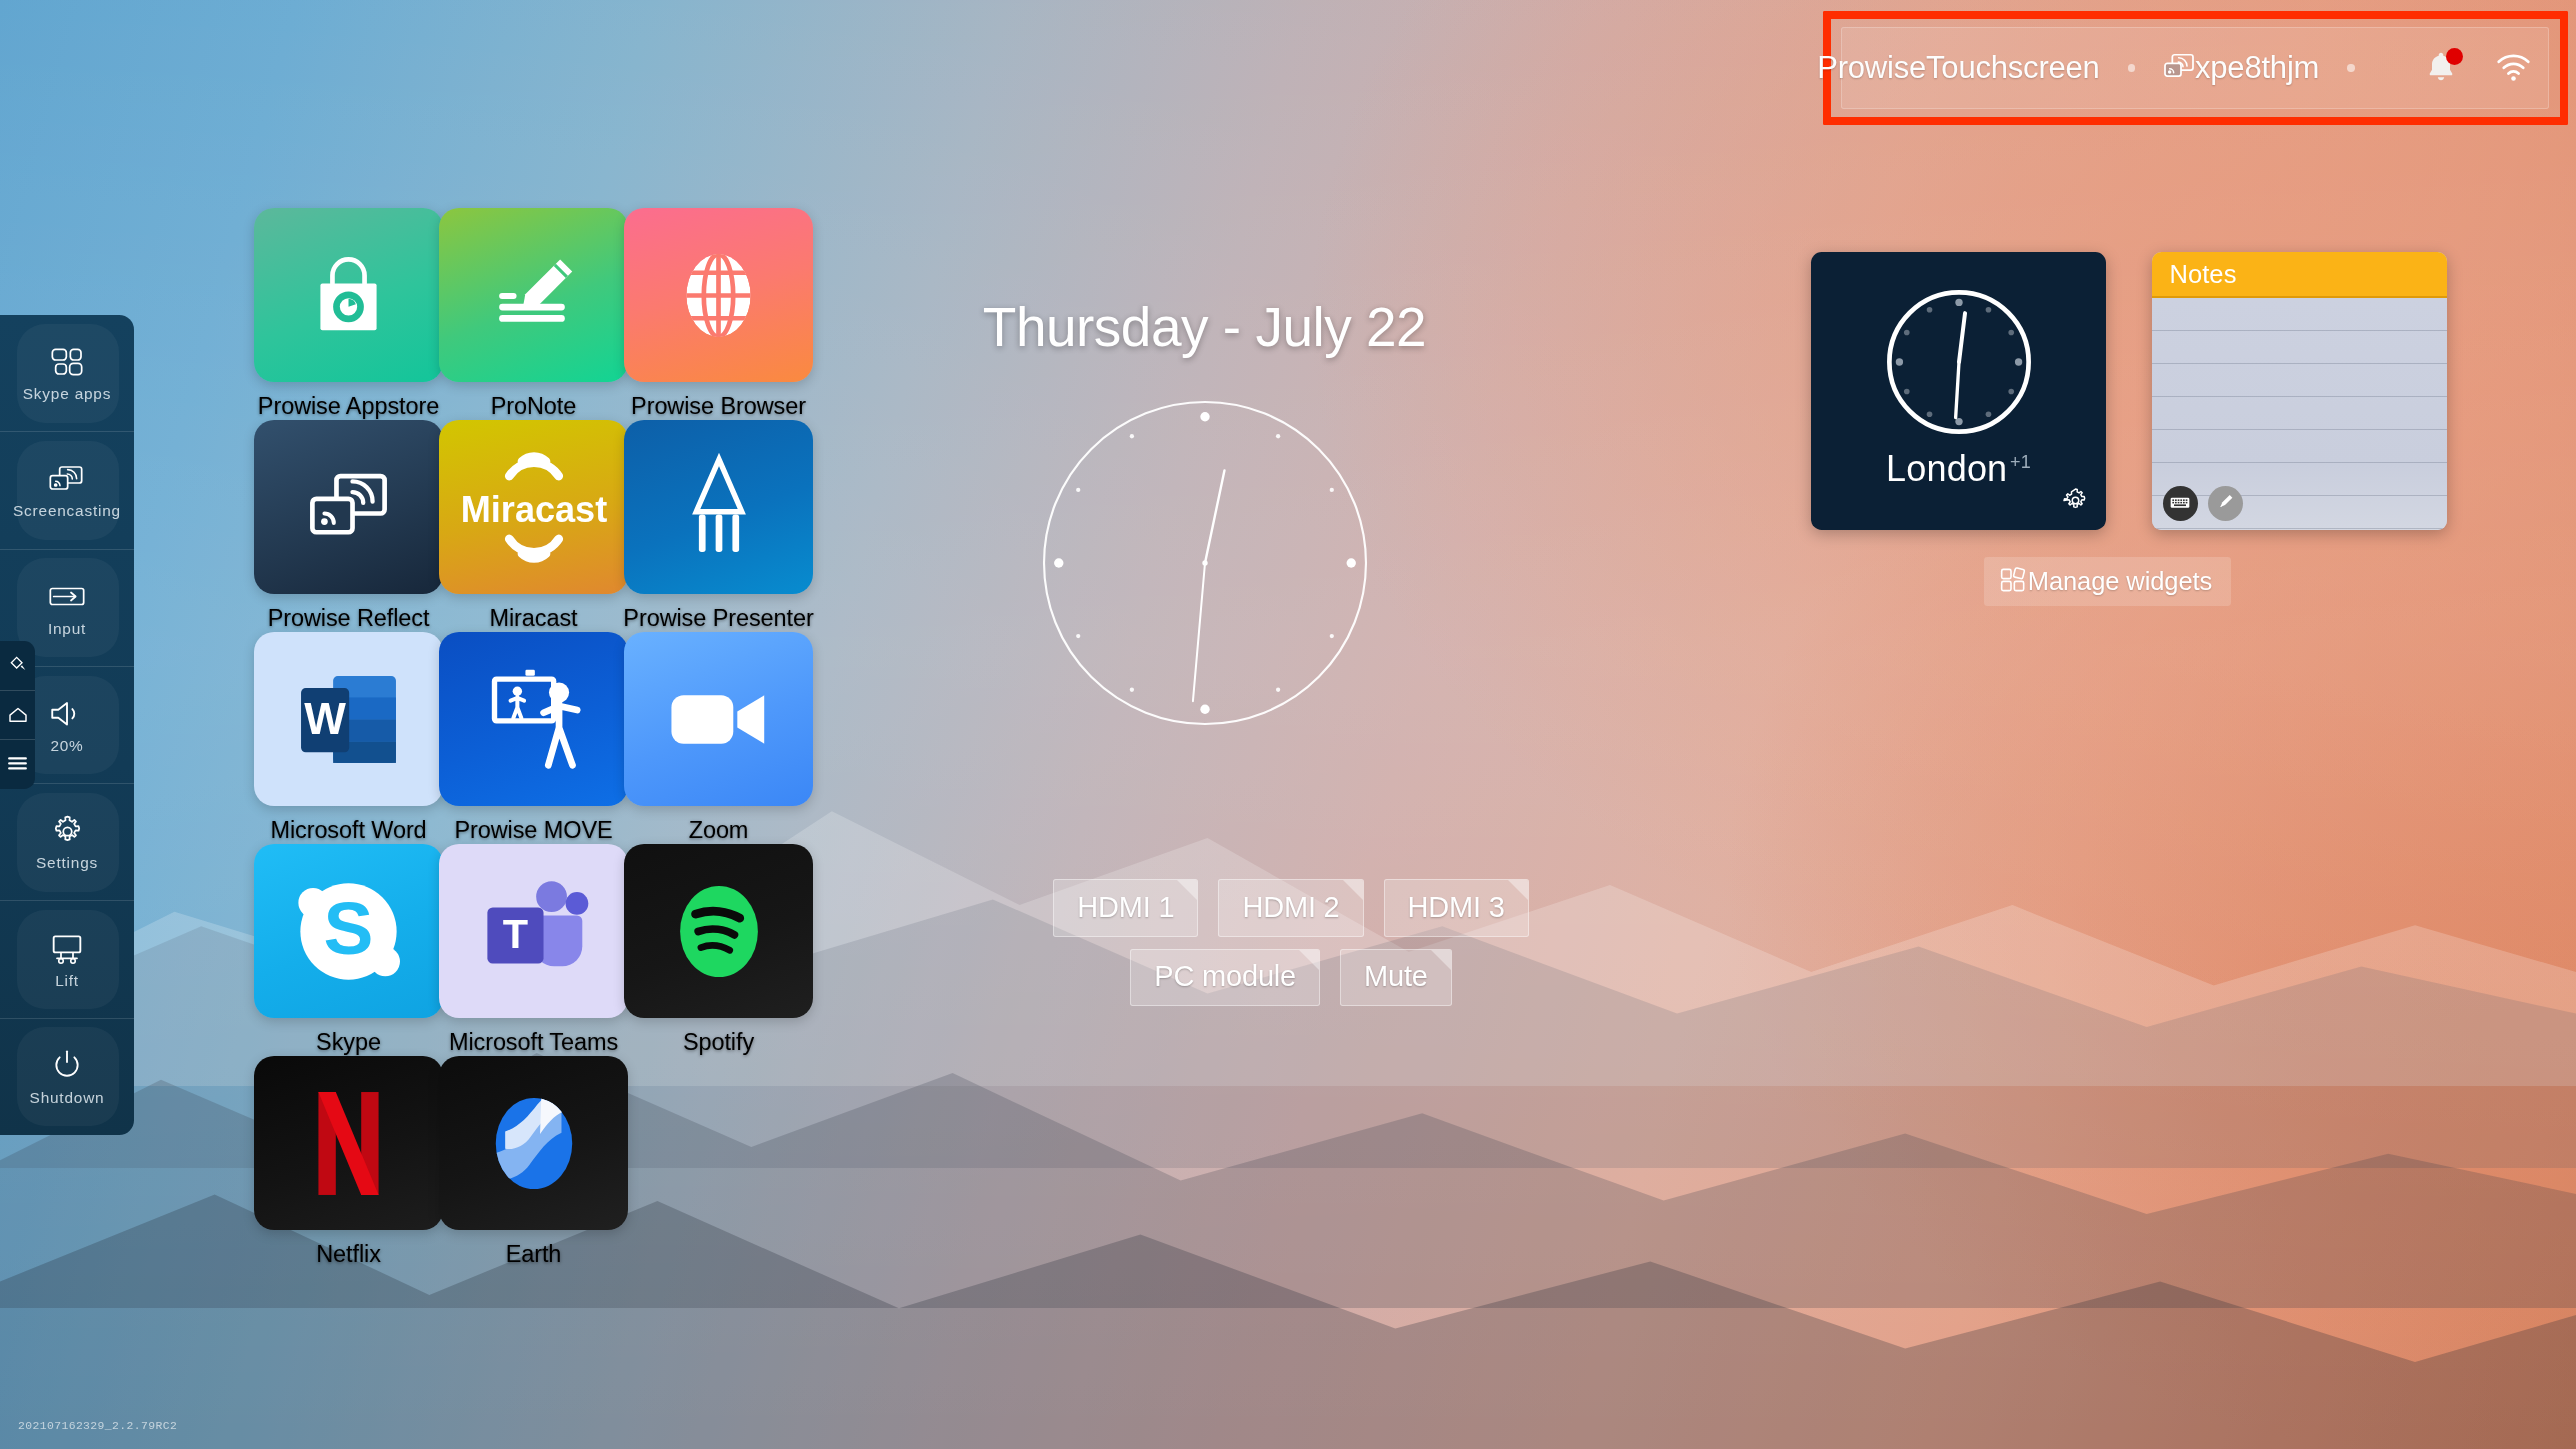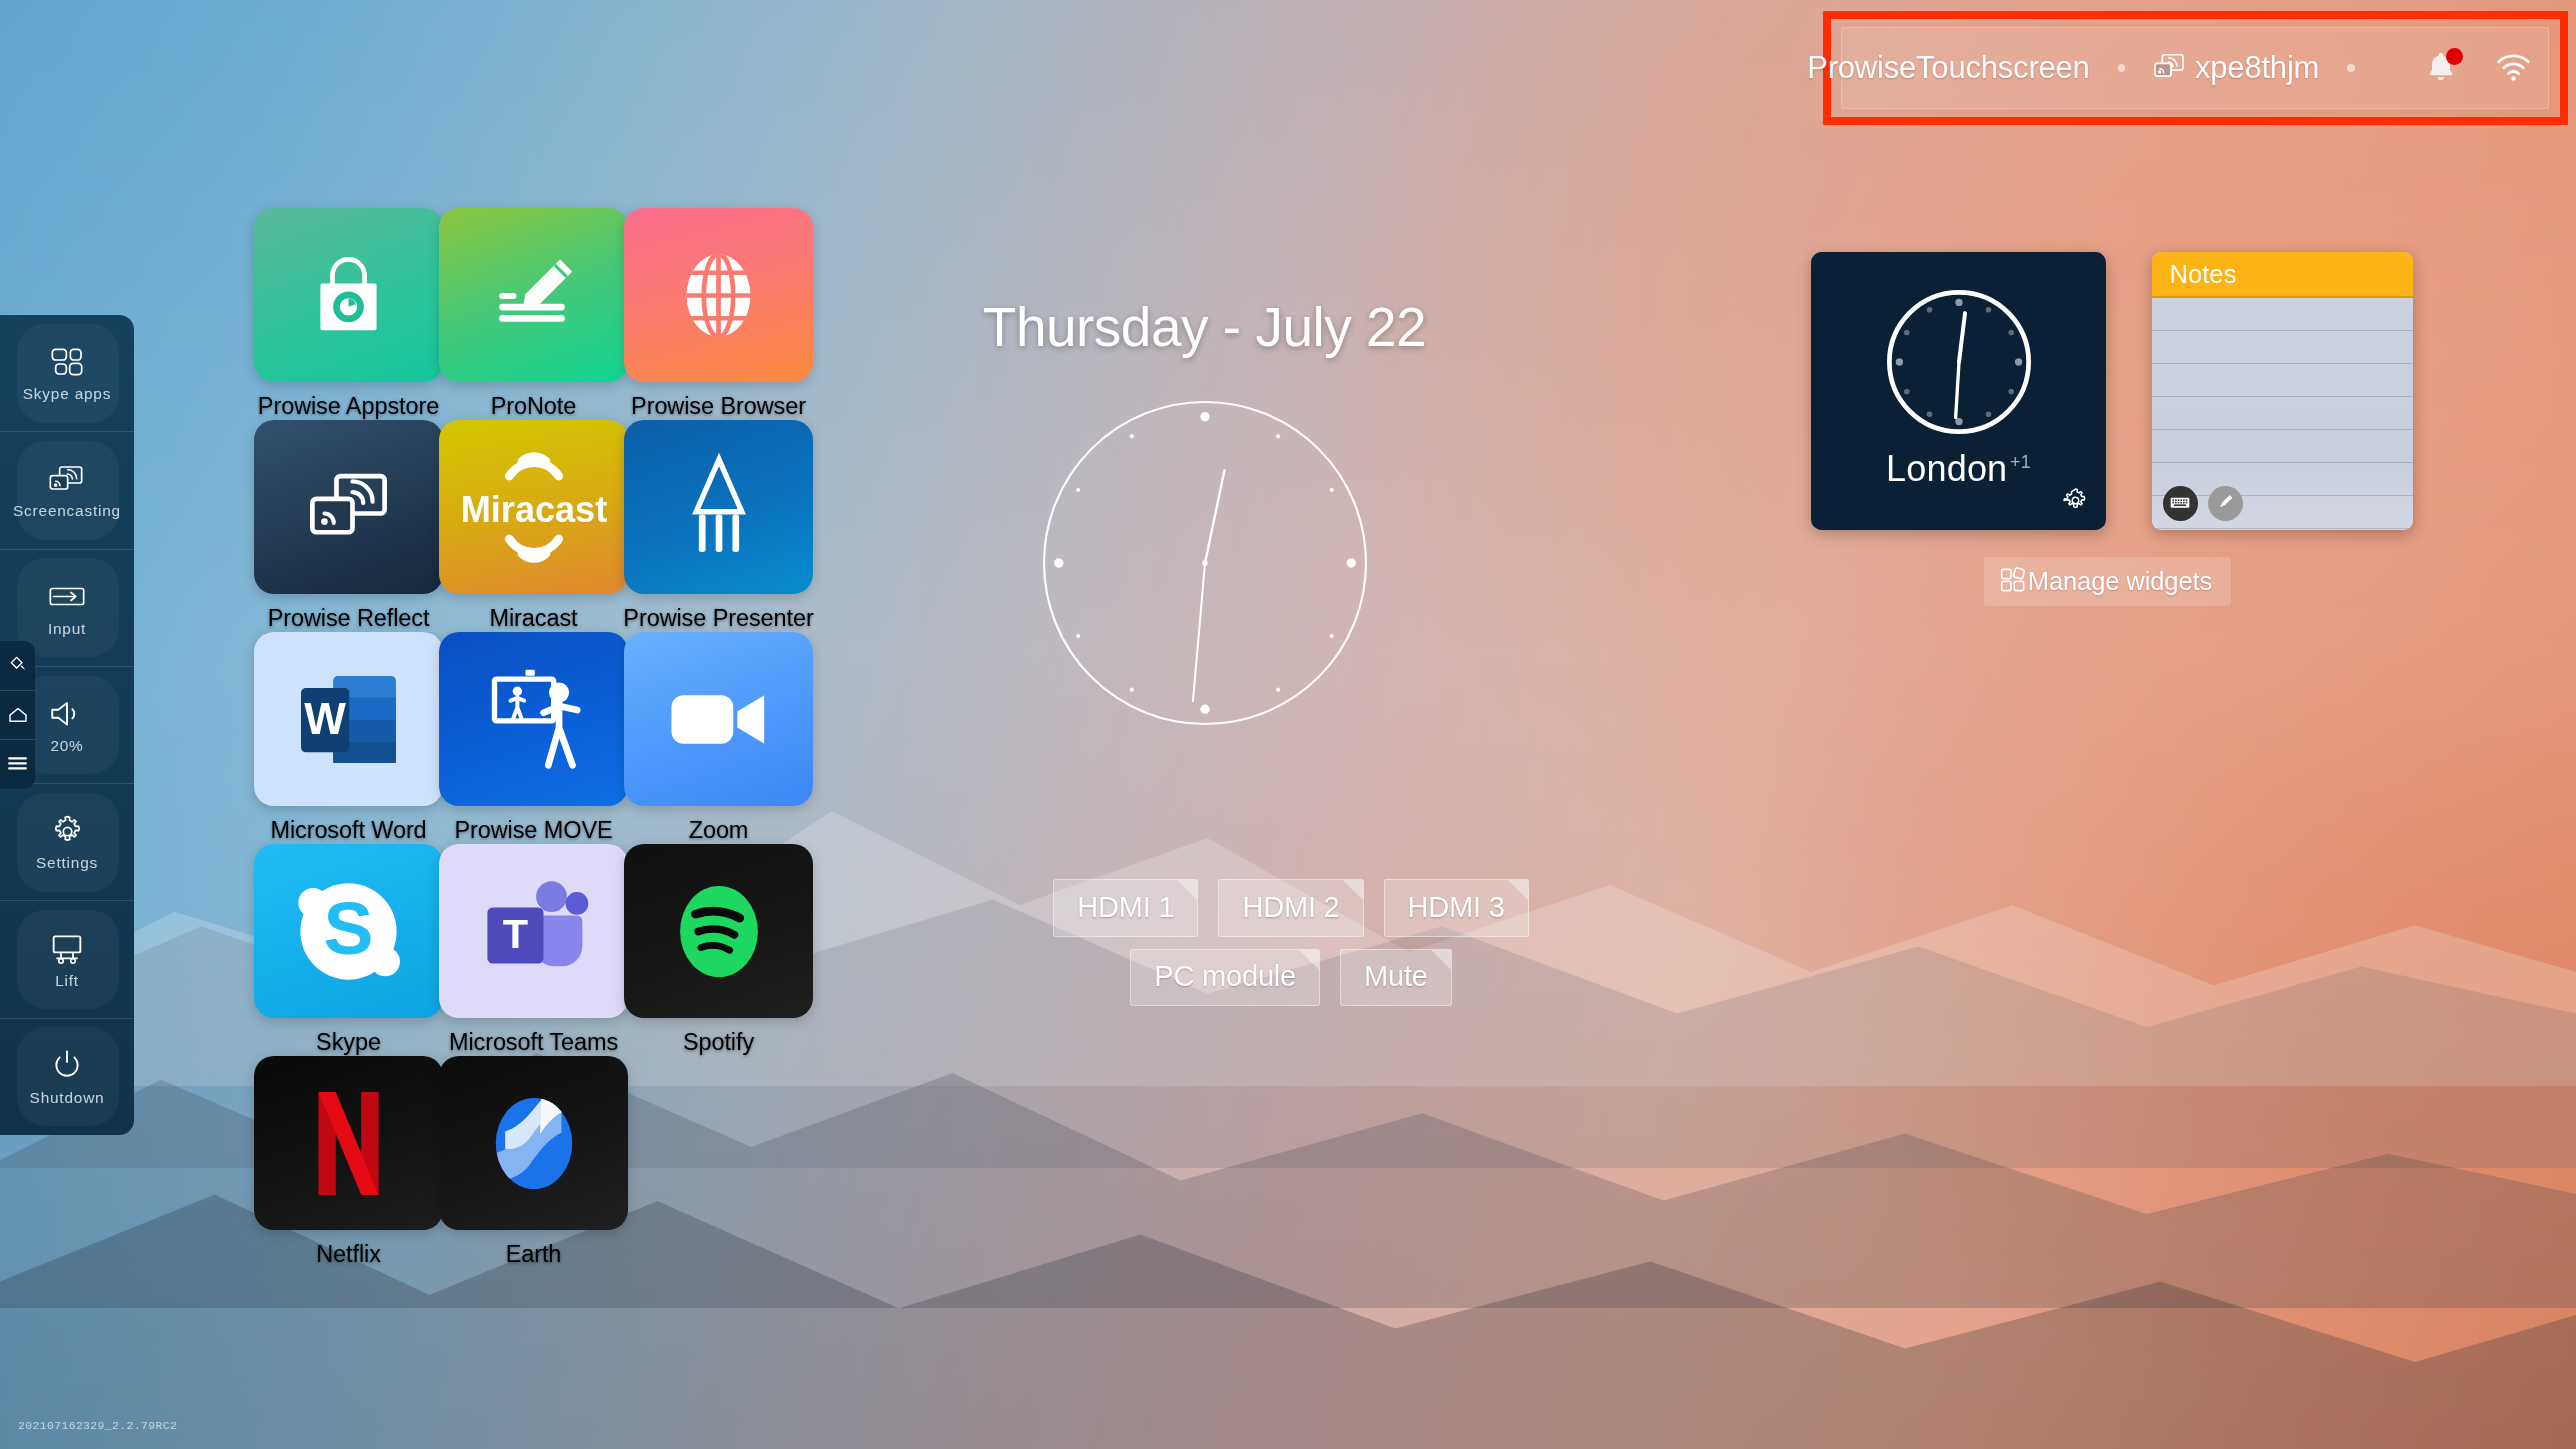--- a/index.html
+++ b/index.html
@@ -58,21 +58,21 @@
     color:#fdfdfd; font-size:31px; font-weight:400;
     letter-spacing:-0.2px; white-space:nowrap;
     text-shadow:0 0.7px 2px rgba(0,0,0,0.22);
   }
   .sb-dot {
     width:7.4px; height:7.4px; border-radius:50%;
     background:rgba(255,255,255,0.55);
     margin:0 28px;
     flex:none;
   }
-  .sb-cast { display:flex; align-items:center; gap:10px; }
+  .sb-cast { display:flex; align-items:center; gap:0; }
   .sb-icons { display:flex; align-items:center; gap:35px; margin-left:42px; }
   .bell-wrap { position:relative; width:36px; height:36px; }
   .bell-badge {
     position:absolute; top:-2px; right:-2px;
     width:17px; height:17px; border-radius:50%;
     background:#e00000;
   }
 
   
   #edge-tabs {
@@ -208,21 +208,21 @@
   }
   .wc-offset { font-size:18px; color:#9eadbb; margin-left:2.7px; margin-top:4px; }
   .wc-gear {
     position:absolute; right:16px; bottom:13.4px;
     width:29.5px; height:29.5px;
     display:flex; align-items:center; justify-content:center;
   }
 
   
   #widget-notes {
-    width:261px; height:278px;
+    width:295px; height:278px;
     border-radius:9.4px;
     overflow:hidden;
     box-shadow:0 4px 14.8px rgba(0,0,0,0.25);
     display:flex; flex-direction:column;
     background:#cdd2e0;
   }
   .nt-header {
     height:46px; flex:none;
     background:#fbb316;
     border-bottom:2.7px solid #e09a08;

